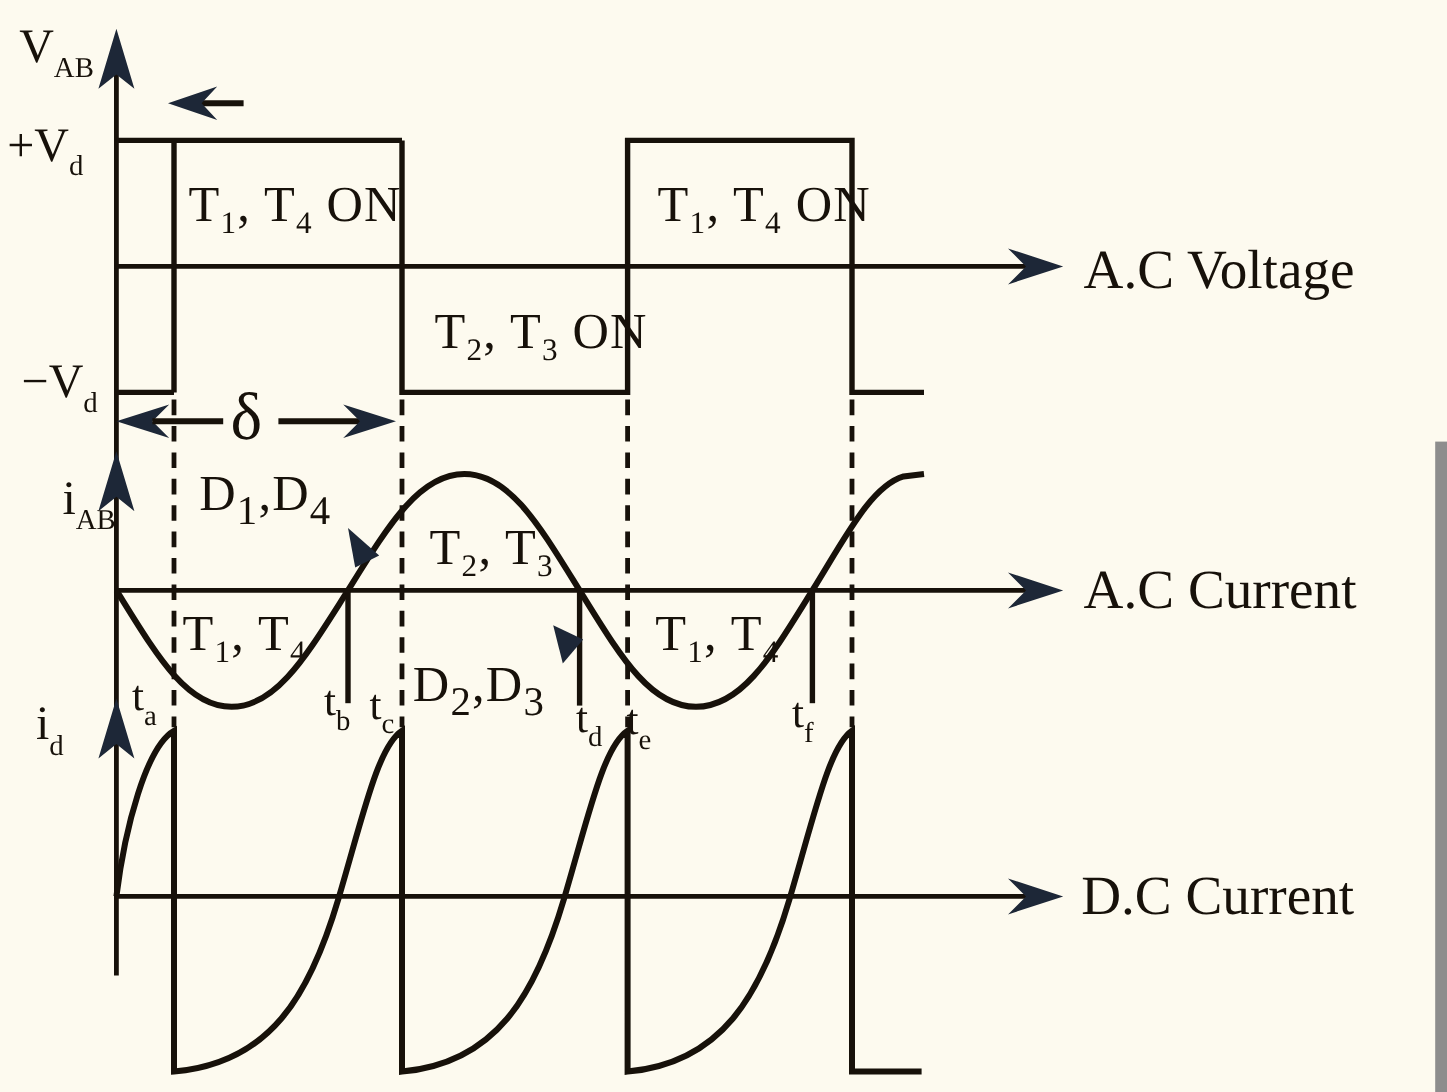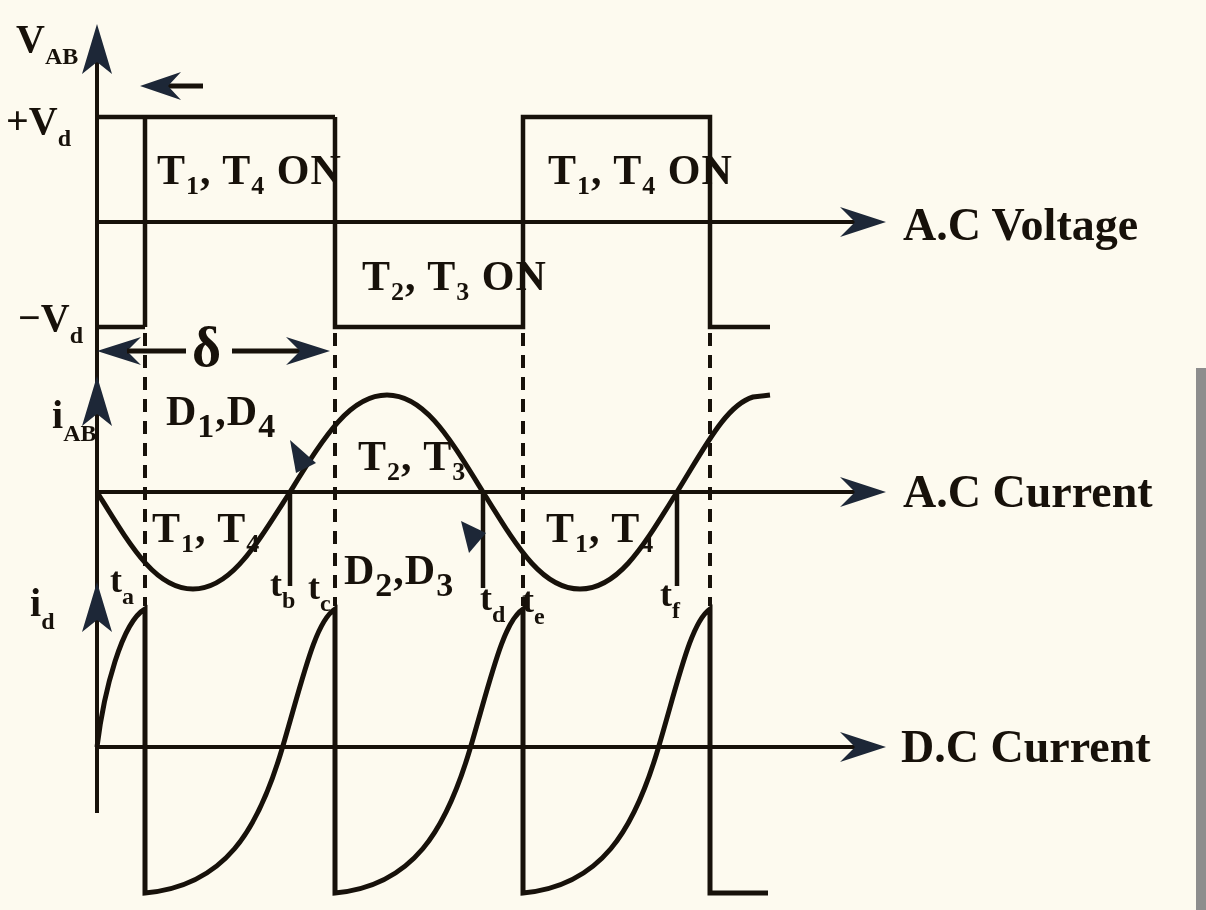--- a/index.html
+++ b/index.html
@@ -2,21 +2,21 @@
 <html style="--background: #fdfaef; --ink: #17110a; --arrow: #1d2737; --scrollbar-grey: #8d8d8d;"><head>
 <meta charset="utf-8">
 <style>
   :root{
     --background:#fdfaef;
     --ink:#17110a;
     --arrow:#1d2737;
     --scrollbar-grey:#8d8d8d;
   }
   html,body{margin:0;padding:0;background:var(--background);}
-  .stage{position:relative;width:1206px;height:910px;background:var(--background);overflow:hidden;font-weight:bold;}
+  .stage{position:relative;width:1206px;height:910px;background:var(--background);overflow:hidden;}
   svg{display:block;}
   text{font-family:"Liberation Serif","DejaVu Serif",serif;fill:var(--ink);}
   .m46{font-size:46px;}
   .m42{font-size:42px;letter-spacing:1px;}
   .s26{font-size:26px;}
   .s34{font-size:34px;}
   .m40{font-size:40px;}
   .s24{font-size:24px;}
   .m36{font-size:36px;}
   .delta{font-size:56px;}

